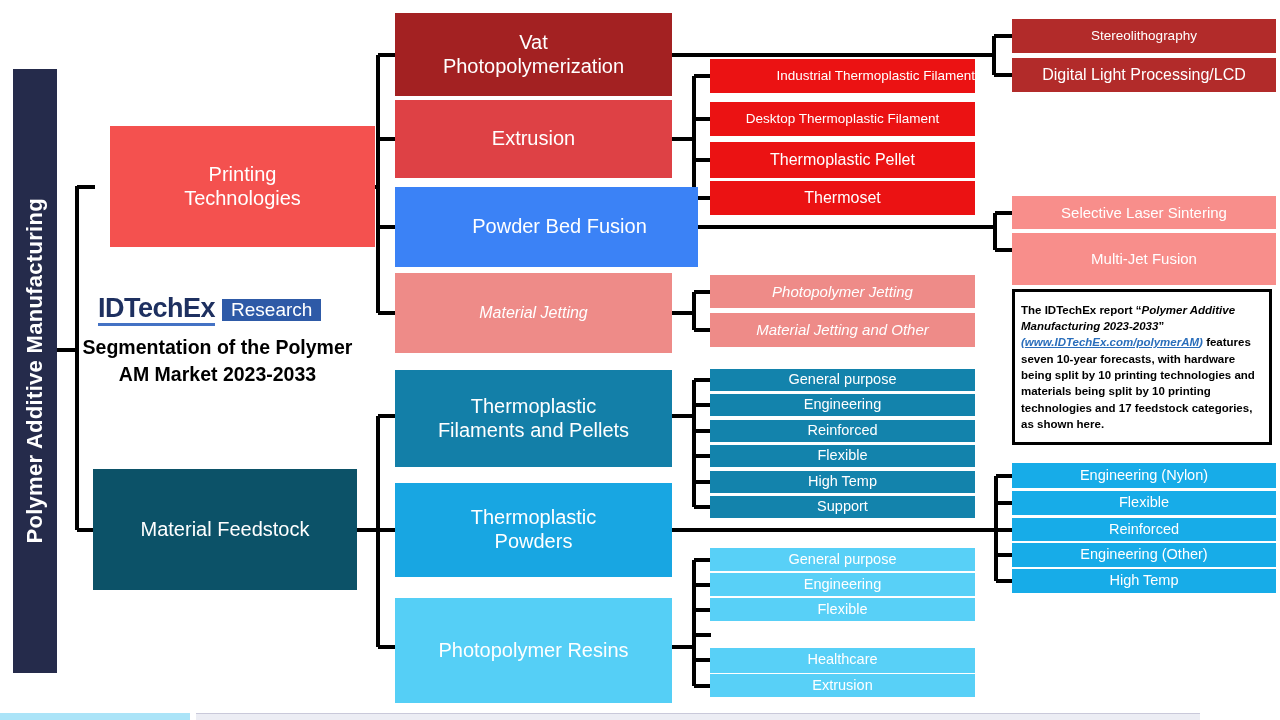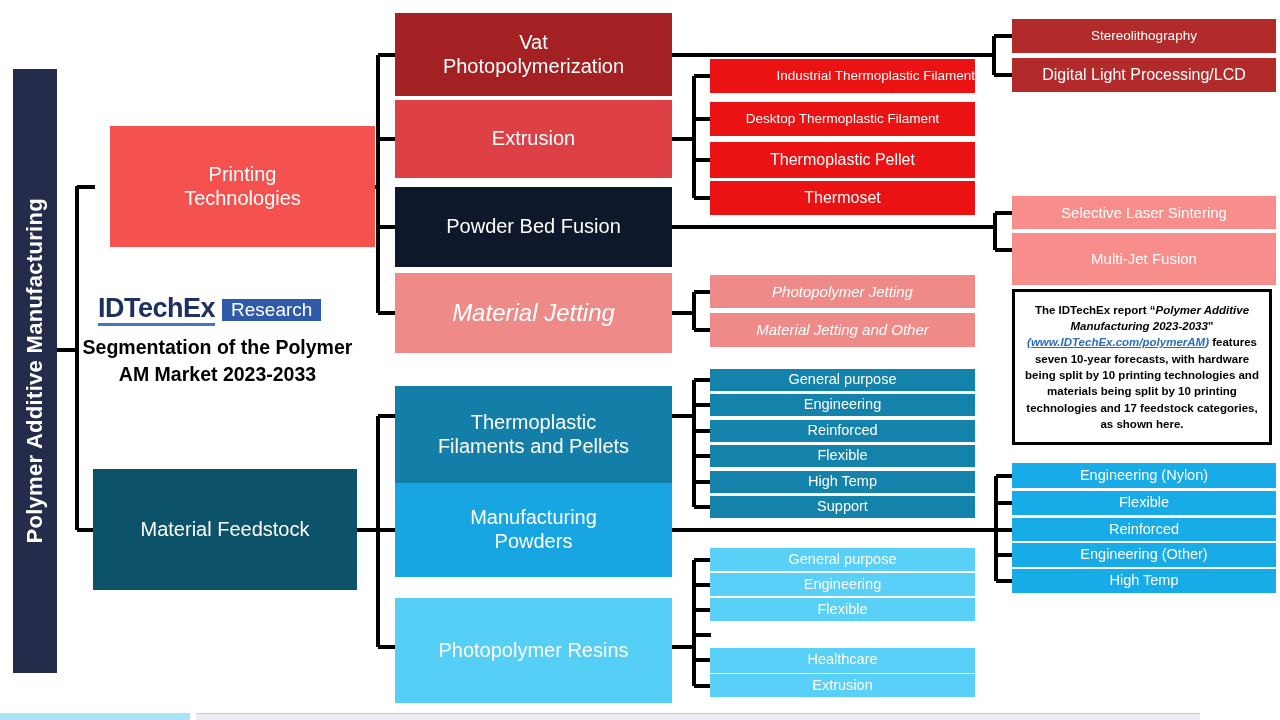--- a/index.html
+++ b/index.html
@@ -7,21 +7,21 @@
          font-family:"Liberation Sans",sans-serif;}
   #wires{position:absolute;left:0;top:0;width:1280px;height:720px;z-index:0;}
   .box{position:absolute;display:flex;align-items:center;justify-content:center;
        color:#fff;text-align:center;z-index:2;line-height:1.18;}
   .box .lbl{display:inline-block;}
   
   .c-sidebar{background:#252B4B;}
   .c-printing{background:#F4514F;margin-left:17px;}
   .c-vat{background:#A32122;}
   .c-extrusion{background:#DE4145;}
-  .c-pbf{background:#0f172a;}
+  .c-pbf{background:#3b82f6;padding-left:26px;}
   .c-mj{background:#EE8B88;font-style:italic;}
   .c-red-bright{background:#EB1213;}
   .c-sla{background:#B22B2A;}
   .c-sls{background:#F88E8B;}
   .c-feedstock{background:#0C5268;}
   .c-tfp{background:#137FA8;}
   .c-tfp-child{background:#1383AC;}
   .c-tp{background:#18A6E2;}
   .c-tp-child{background:#17ACE8;}
   .c-pr{background:#55CFF6;}
@@ -37,21 +37,21 @@
            border-bottom:3px solid #4472C4;padding-bottom:1px;line-height:1.05;}
   #logo .suffix{background:#2E5AA7;color:#fff;font-size:19px;margin-left:7px;
            display:flex;align-items:center;padding:0 9px;}
 
   #caption{position:absolute;left:80px;top:334px;width:275px;z-index:2;
            font-size:19.5px;font-weight:bold;color:#000;text-align:center;line-height:1.38;}
 
   #infobox{position:absolute;left:1012px;top:289px;width:260px;height:156px;z-index:2;
            border:3px solid #000;background:#fff;box-sizing:border-box;
            padding:4px 6px;display:flex;align-items:center;}
-  #infobox .txt{font-size:11.5px;font-weight:bold;color:#000;text-align:center;line-height:1.42;width:100%;}
+  #infobox .txt{font-size:11.5px;font-weight:bold;color:#000;text-align:left;line-height:1.42;width:100%;}
   #infobox i{font-style:italic;}
   #infobox .lnk{color:#2A6EBB;text-decoration:underline;font-style:italic;cursor:pointer;}
   #infobox .par{color:#2A6EBB;font-style:italic;}
 
   .footbar{position:absolute;z-index:1;}
   #foot-left{left:0;top:713px;width:190px;height:7px;background:#ABE4F8;}
   #foot-right{left:196px;top:713px;width:1004px;height:6px;background:#ECEDF4;border-top:1px solid #C9C9DA;}
 </style>
 </head>
 <body>
@@ -86,28 +86,28 @@
 
   <div class="box c-vat" style="left:395px;top:13px;width:277px;height:83px;font-size:20px;">
     <span class="lbl" style="width:215px">Vat Photopolymerization</span>
   </div>
   <div class="box c-extrusion" style="left:395px;top:100px;width:277px;height:78px;font-size:20px;">
     <span class="lbl">Extrusion</span>
   </div>
   <div class="box c-pbf" style="left:395px;top:187px;width:277px;height:80px;font-size:20px;">
     <span class="lbl">Powder Bed Fusion</span>
   </div>
-  <div class="box c-mj" style="left:395px;top:273px;width:277px;height:80px;font-size:24px;">
+  <div class="box c-mj" style="left:395px;top:273px;width:277px;height:80px;font-size:16px;">
     <span class="lbl">Material Jetting</span>
   </div>
-  <div class="box c-tfp" style="left:395px;top:370px;width:277px;height:97px;font-size:20px;margin-top:16px;">
+  <div class="box c-tfp" style="left:395px;top:370px;width:277px;height:97px;font-size:20px;">
     <span class="lbl" style="width:205px">Thermoplastic Filaments and Pellets</span>
   </div>
   <div class="box c-tp" style="left:395px;top:483px;width:277px;height:94px;font-size:20px;">
-    <span class="lbl" style="width:200px">Manufacturing Powders</span>
+    <span class="lbl" style="width:200px">Thermoplastic Powders</span>
   </div>
   <div class="box c-pr" style="left:395px;top:598px;width:277px;height:105px;font-size:20px;">
     <span class="lbl">Photopolymer Resins</span>
   </div>
 
   <div class="box c-sla" style="left:1012px;top:19px;width:264px;height:34px;font-size:13.5px;">
     <span class="lbl">Stereolithography</span>
   </div>
   <div class="box c-sla" style="left:1012px;top:58px;width:264px;height:34px;font-size:16px;">
     <span class="lbl">Digital Light Processing/LCD</span>

